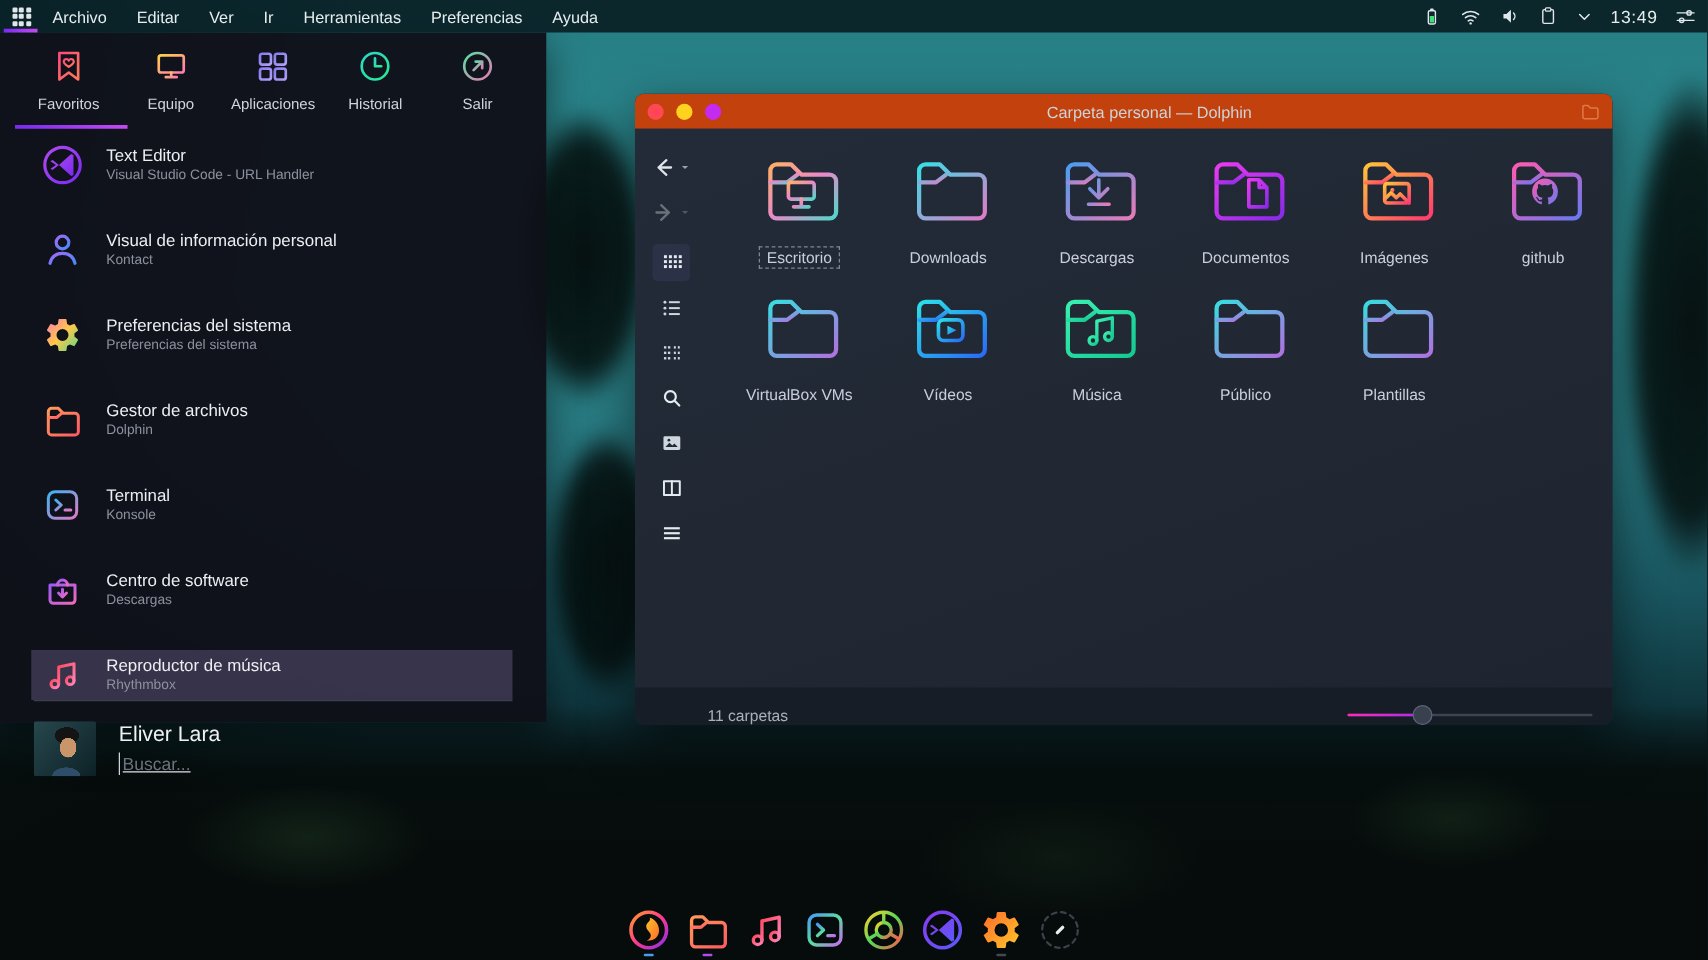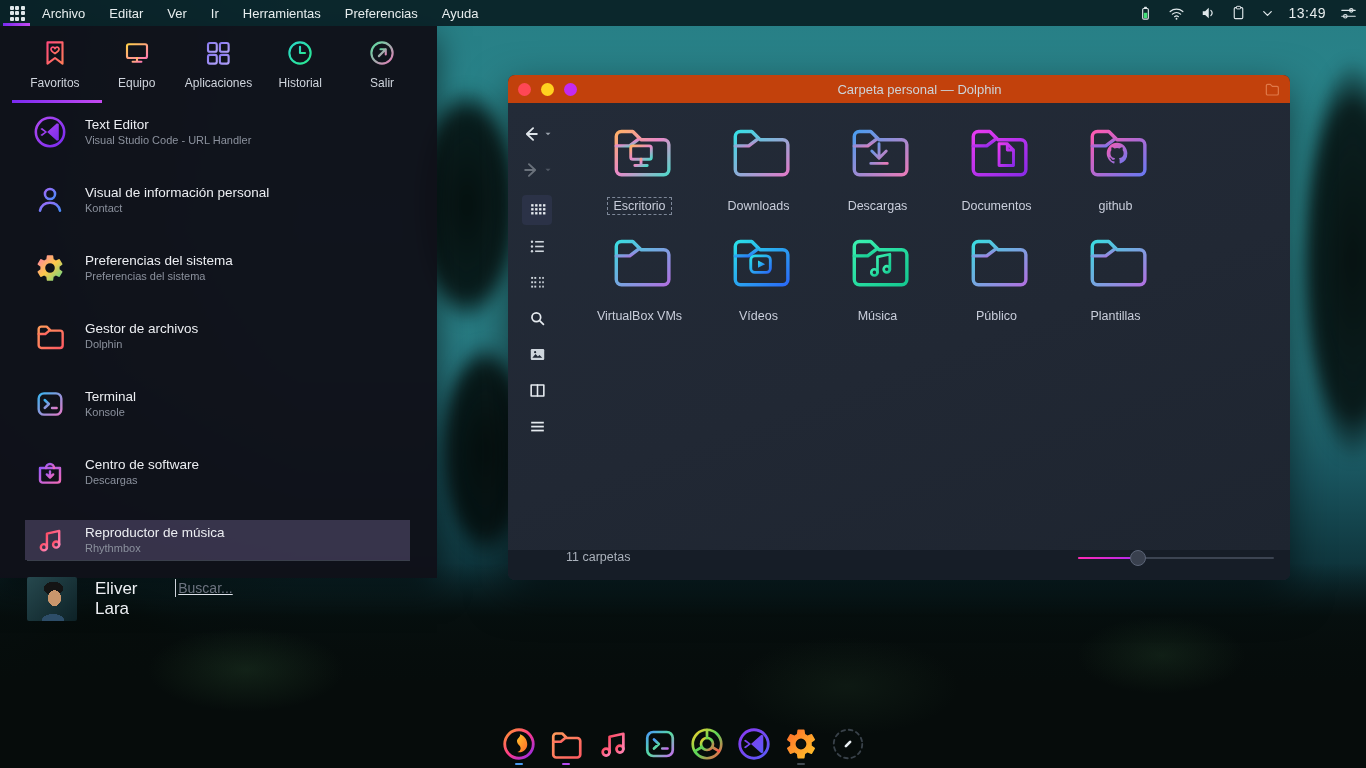--- a/index.html
+++ b/index.html
@@ -58,21 +58,21 @@
   .app .asub { font-size:11px; color:#8b919d; line-height:14px; }
   .user-sep { height:1px; background:#3a3f4c; margin:0 27px; }
   .userarea { margin-top:auto; }
   .userrow { display:flex; align-items:center; gap:18px; padding:16px 27px 22px 27px; }
   .avatar { width:50px; height:44px; flex:none; border-radius:2px; cursor:pointer;
     background:
       radial-gradient(16px 10px at 52% 100%, #2d4d68 0 70%, transparent 71%),
       radial-gradient(11px 13px at 55% 48%, #c9966c 0 60%, transparent 61%),
       radial-gradient(16px 11px at 53% 26%, #141414 0 60%, transparent 61%),
       linear-gradient(135deg,#26484e,#0d2126); }
-  .userinfo { display:flex; flex-direction:row; gap:4px; flex:1; }
+  .userinfo { display:flex; flex-direction:column; gap:4px; flex:1; }
   .username { font-size:17px; color:#eef0f4; }
   .search { background:transparent; border:none; outline:none; color:#dfe3ea; font-size:14px;
     border-left:1px solid #cfd4dc; padding-left:2px; height:18px; width:250px;
     font-family:"Liberation Sans",sans-serif;text-decoration:underline; }
   .search::placeholder { color:#6d7480; }
 
   
   .window { position:absolute; left:508px; top:75px; width:782px; height:505px;
     background:#212936; border-radius:7px; z-index:30; box-shadow:0 14px 40px rgba(0,0,0,.55);
     display:flex; flex-direction:column; overflow:hidden; }
@@ -94,21 +94,21 @@
   .stool.dim svg { opacity:.38; }
   .navcaret { margin-left:2px; }
 
   .content { flex:1; padding:14px 6px 0 14px; }
   .frow { display:flex; }
   .cell { width:119px; height:104px; display:flex; flex-direction:column; align-items:center; cursor:pointer; margin-bottom:6px; }
   .cell svg { width:66px; height:66px; }
   .flabel { font-size:12.5px; color:#c9cedb; margin-top:14px; padding:1px 5px; border:1px dashed transparent; white-space:nowrap; }
   .flabel.focused { border-color:#7d8798; }
 
-  .statusbar { height:30px; background:#161d27; flex:none; display:flex; align-items:flex-start;
+  .statusbar { height:30px; background:#161d27; flex:none; display:flex; align-items:flex-end;
     padding:0 16px 0 58px; }
   .statustext { font-size:12.5px; color:#aab1bb; }
   .zoomslider { margin-left:auto; display:flex; align-items:center; width:196px; position:relative; height:16px; cursor:pointer; }
   .ztrack { position:absolute; left:0; right:0; top:7px; height:2px; background:#3c4452; border-radius:1px; }
   .zfill { position:absolute; left:0; top:7px; height:2px; width:58px;
     background:linear-gradient(90deg,#ff2ab4,#b02af0); border-radius:1px; }
   .zthumb { position:absolute; left:52px; top:0; width:16px; height:16px; border-radius:50%;
     background:#39404e; border:1px solid #5c6578; }
 
   
@@ -629,20 +629,34 @@
                 <path d="M9 28h13l8-6"></path>
               </g>
               <g class="st" stroke="url(#g-docu)" stroke-width="2.8">
                 <path d="M34 26h8l6 6v15H34zM42 26v6h6"></path>
               </g>
             </svg>
             <span class="flabel">Documentos</span>
           </div>
           <div class="cell">
             <svg viewBox="0 0 64 64">
+              <g class="st" stroke="url(#g-img)" stroke-width="3.3">
+                <path d="M9 51V19a5 5 0 0 1 5-5h11l8 8h22a5 5 0 0 1 5 5v24a5 5 0 0 1-5 5H14a5 5 0 0 1-5-5z"></path>
+                <path d="M9 28h13l8-6"></path>
+              </g>
+              <g class="st" stroke="url(#g-img)" stroke-width="2.8">
+                <rect x="24" y="29" width="19" height="15" rx="2"></rect>
+                  <path d="M24 41l5-5 4 4 3-3 7 7"></path>
+              </g>
+              <circle cx="30" cy="34" r="1.6" fill="url(#g-img)"></circle>
+            </svg>
+            <span class="flabel">Imágenes</span>
+          </div>
+          <div class="cell">
+            <svg viewBox="0 0 64 64">
               <g class="st" stroke="url(#g-git)" stroke-width="3.3">
                 <path d="M9 51V19a5 5 0 0 1 5-5h11l8 8h22a5 5 0 0 1 5 5v24a5 5 0 0 1-5 5H14a5 5 0 0 1-5-5z"></path>
                 <path d="M9 28h13l8-6"></path>
               </g>
               <g transform="translate(21,23)">
                 <path fill="url(#g-git)" d="M12 2C6.48 2 2 6.58 2 12.26c0 4.53 2.87 8.38 6.84 9.74.5.09.68-.22.68-.48v-1.69c-2.78.61-3.37-1.36-3.37-1.36-.45-1.17-1.11-1.48-1.11-1.48-.9-.63.07-.62.07-.62 1 .07 1.53 1.05 1.53 1.05.89 1.56 2.34 1.11 2.91.85.09-.66.35-1.11.63-1.37-2.22-.26-4.55-1.13-4.55-5.05 0-1.12.39-2.03 1.03-2.75-.1-.26-.45-1.3.1-2.7 0 0 .84-.28 2.75 1.05a9.3 9.3 0 0 1 5 0c1.91-1.33 2.75-1.05 2.75-1.05.55 1.4.2 2.44.1 2.7.64.72 1.03 1.63 1.03 2.75 0 3.93-2.34 4.79-4.57 5.04.36.32.68.95.68 1.92v2.84c0 .27.18.58.69.48A10.26 10.26 0 0 0 22 12.26C22 6.58 17.52 2 12 2z"></path>
               </g>
             </svg>
             <span class="flabel">github</span>
           </div>

